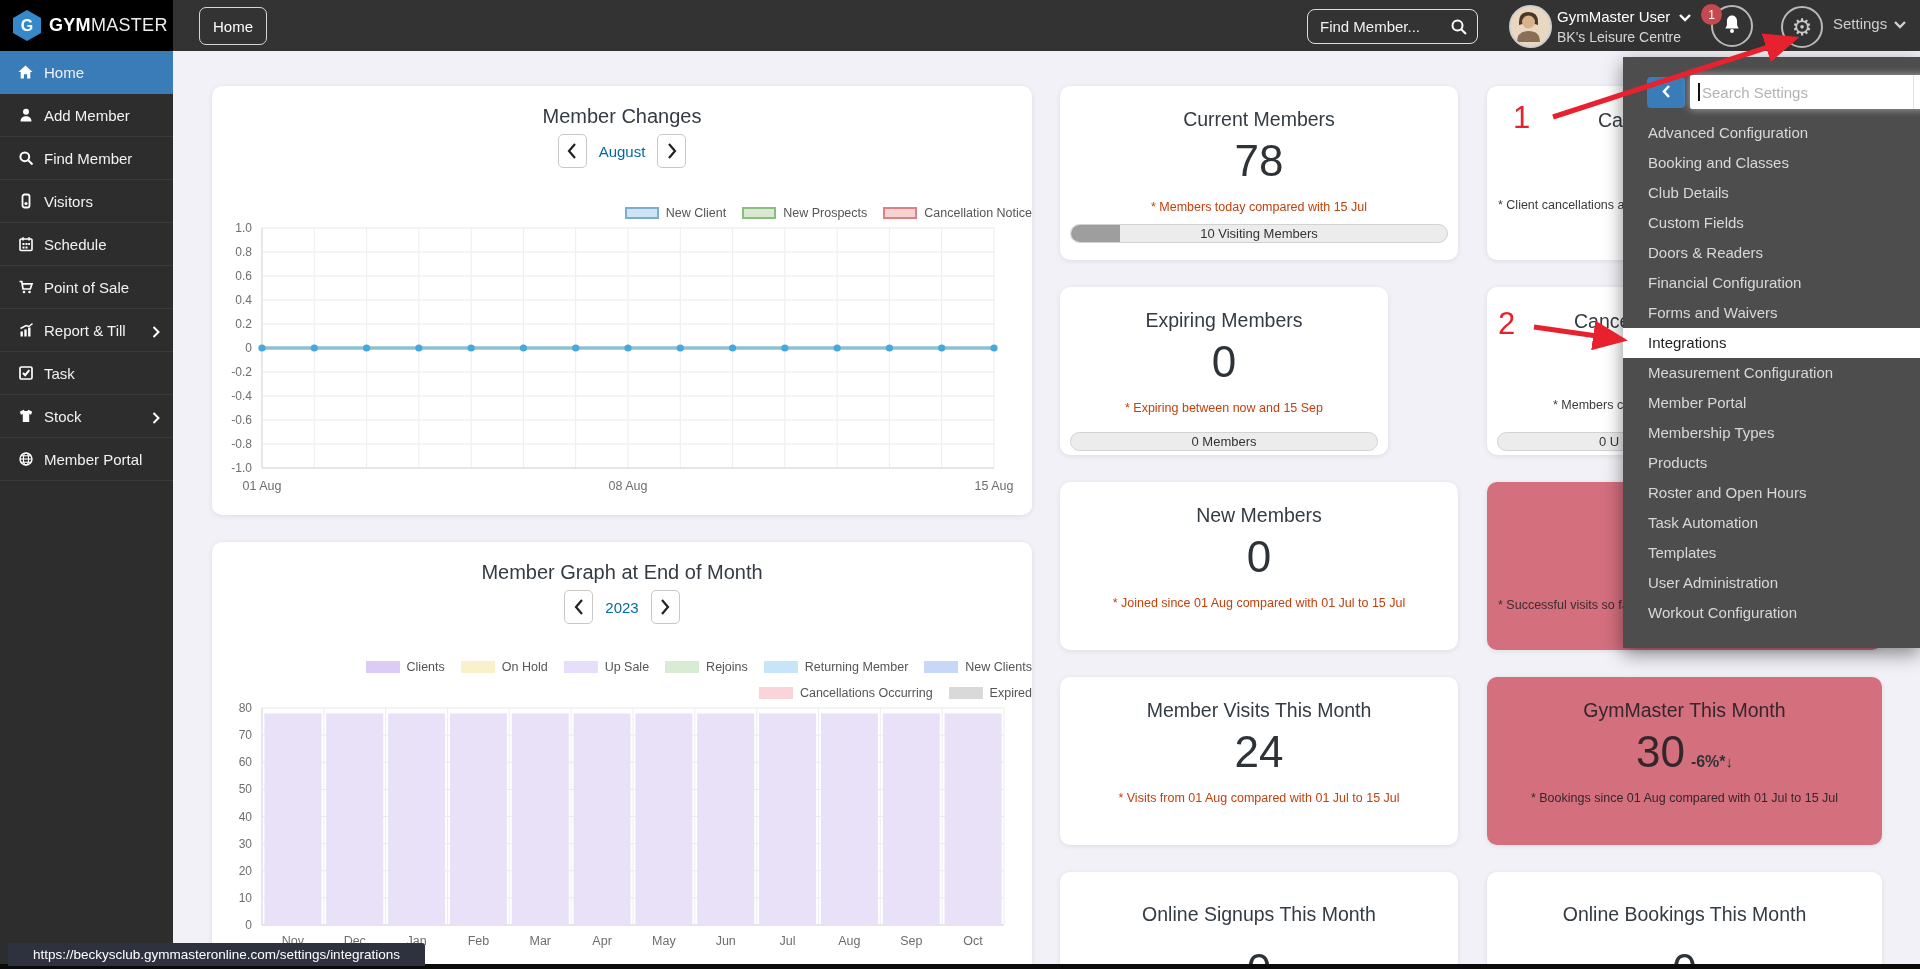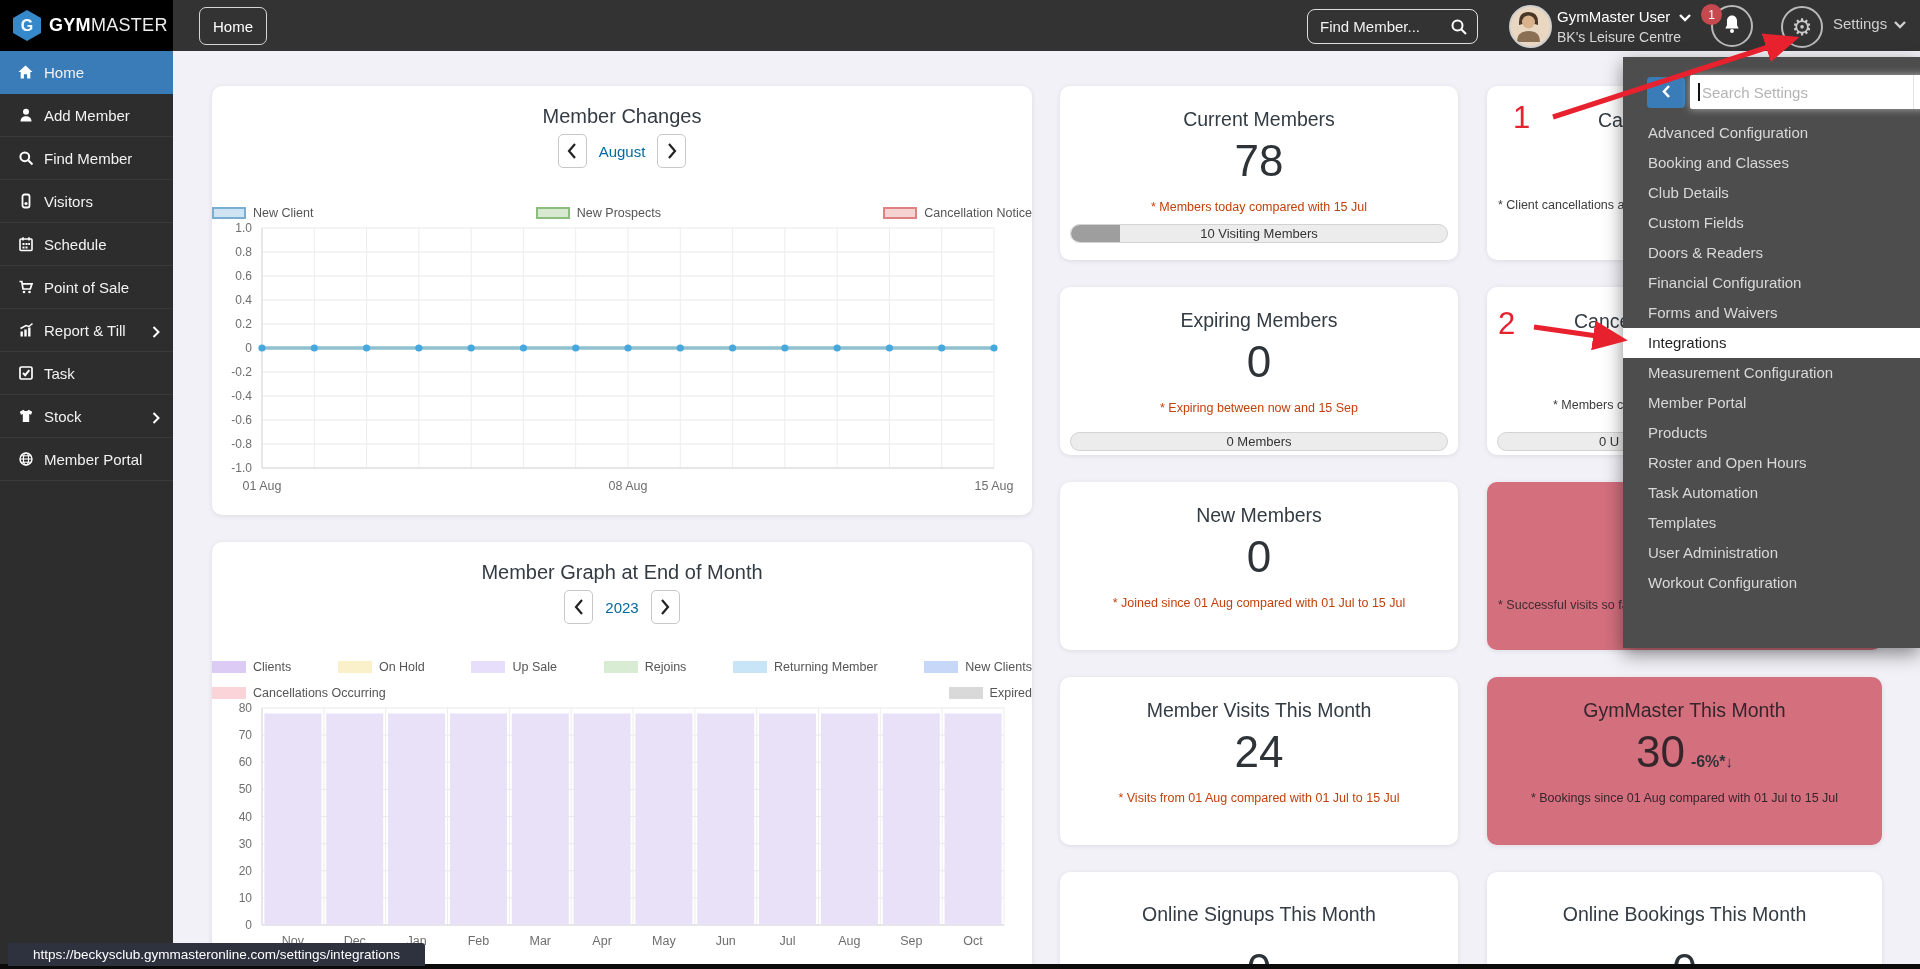--- a/index.html
+++ b/index.html
@@ -41,21 +41,21 @@
   .s-label{margin-left:44px;}
   .s-chev{position:absolute;right:13px;top:15px;}
   
   .card{position:absolute;background:#fff;border-radius:10px;box-shadow:0 1px 5px rgba(40,40,60,.10);z-index:5;}
   .card.red{background:#d46f7e;}
   .c-title{text-align:center;font-size:20px;color:#333b43;margin-top:19px;}
   .nav-row{position:absolute;top:48px;left:0;right:0;display:flex;justify-content:center;align-items:center;gap:12px;}
   .nav-btn{width:29px;height:34px;background:#fff;border:1px solid #c8c8c8;border-radius:5px;
     display:flex;align-items:center;justify-content:center;padding:0;}
   .nav-label{font-size:15px;color:#0369a1;}
-  .legend{position:absolute;left:0;right:0;display:flex;justify-content:space-between;gap:16px;flex-wrap:nowrap;}
+  .legend{position:absolute;left:0;right:0;display:flex;justify-content:flex-end;gap:16px;flex-wrap:nowrap;}
   .lg-item{display:flex;align-items:center;gap:7px;}
   .lg-swatch{width:34px;height:12px;display:inline-block;box-sizing:border-box;}
   .lg-label{font-size:12.5px;color:#555;}
   .chart-svg{position:absolute;left:0;top:0;pointer-events:none;}
   
   .stat-title{position:absolute;top:22px;left:6px;right:6px;text-align:center;font-size:19.5px;color:#333b43;}
   .stat-value{position:absolute;top:50px;left:0;right:0;text-align:center;font-size:44px;color:#2e3338;line-height:1.15;}
   .stat-note{position:absolute;top:114px;left:4px;right:4px;text-align:center;font-size:12.5px;color:#c2410c;}
   .pbar{position:absolute;left:10px;right:10px;bottom:4px;height:19px;background:#ececec;border:1px solid #d2d2d2;
     border-radius:10px;box-sizing:border-box;overflow:hidden;}
@@ -466,21 +466,21 @@
   <div class="card" style="left:1060px;top:86px;width:398px;height:174px;">
     <div class="stat-title">Current Members</div>
     <div class="stat-value">78</div>
     <div class="stat-note">* Members today compared with 15 Jul</div>
     <div class="pbar tall">
       <div class="pfill" style="width: 13%;"></div>
       <span class="plabel">10 Visiting Members</span>
     </div>
   </div>
 
-  <div class="card" style="left:1060px;top:287px;width:398px;height:168px;">
+  <div class="card" style="left:1060px;top:287px;width:328px;height:168px;">
     <div class="stat-title">Expiring Members</div>
     <div class="stat-value">0</div>
     <div class="stat-note">* Expiring between now and 15 Sep</div>
     <div class="pbar">
       <div class="pfill" style="width: 0%;"></div>
       <span class="plabel">0 Members</span>
     </div>
   </div>
 
   <div class="card" style="left:1060px;top:482px;width:398px;height:168px;">
@@ -550,20 +550,21 @@
         <div class="dd-item">Advanced Configuration</div>
         <div class="dd-item">Booking and Classes</div>
         <div class="dd-item">Club Details</div>
         <div class="dd-item">Custom Fields</div>
         <div class="dd-item">Doors &amp; Readers</div>
         <div class="dd-item">Financial Configuration</div>
         <div class="dd-item">Forms and Waivers</div>
         <div class="dd-item active">Integrations</div>
         <div class="dd-item">Measurement Configuration</div>
         <div class="dd-item">Member Portal</div>
+        <div class="dd-item">Membership Types</div>
         <div class="dd-item">Products</div>
         <div class="dd-item">Roster and Open Hours</div>
         <div class="dd-item">Task Automation</div>
         <div class="dd-item">Templates</div>
         <div class="dd-item">User Administration</div>
         <div class="dd-item">Workout Configuration</div>
       </div>
   </div>
 
   <svg class="overlay" width="1920" height="969">

